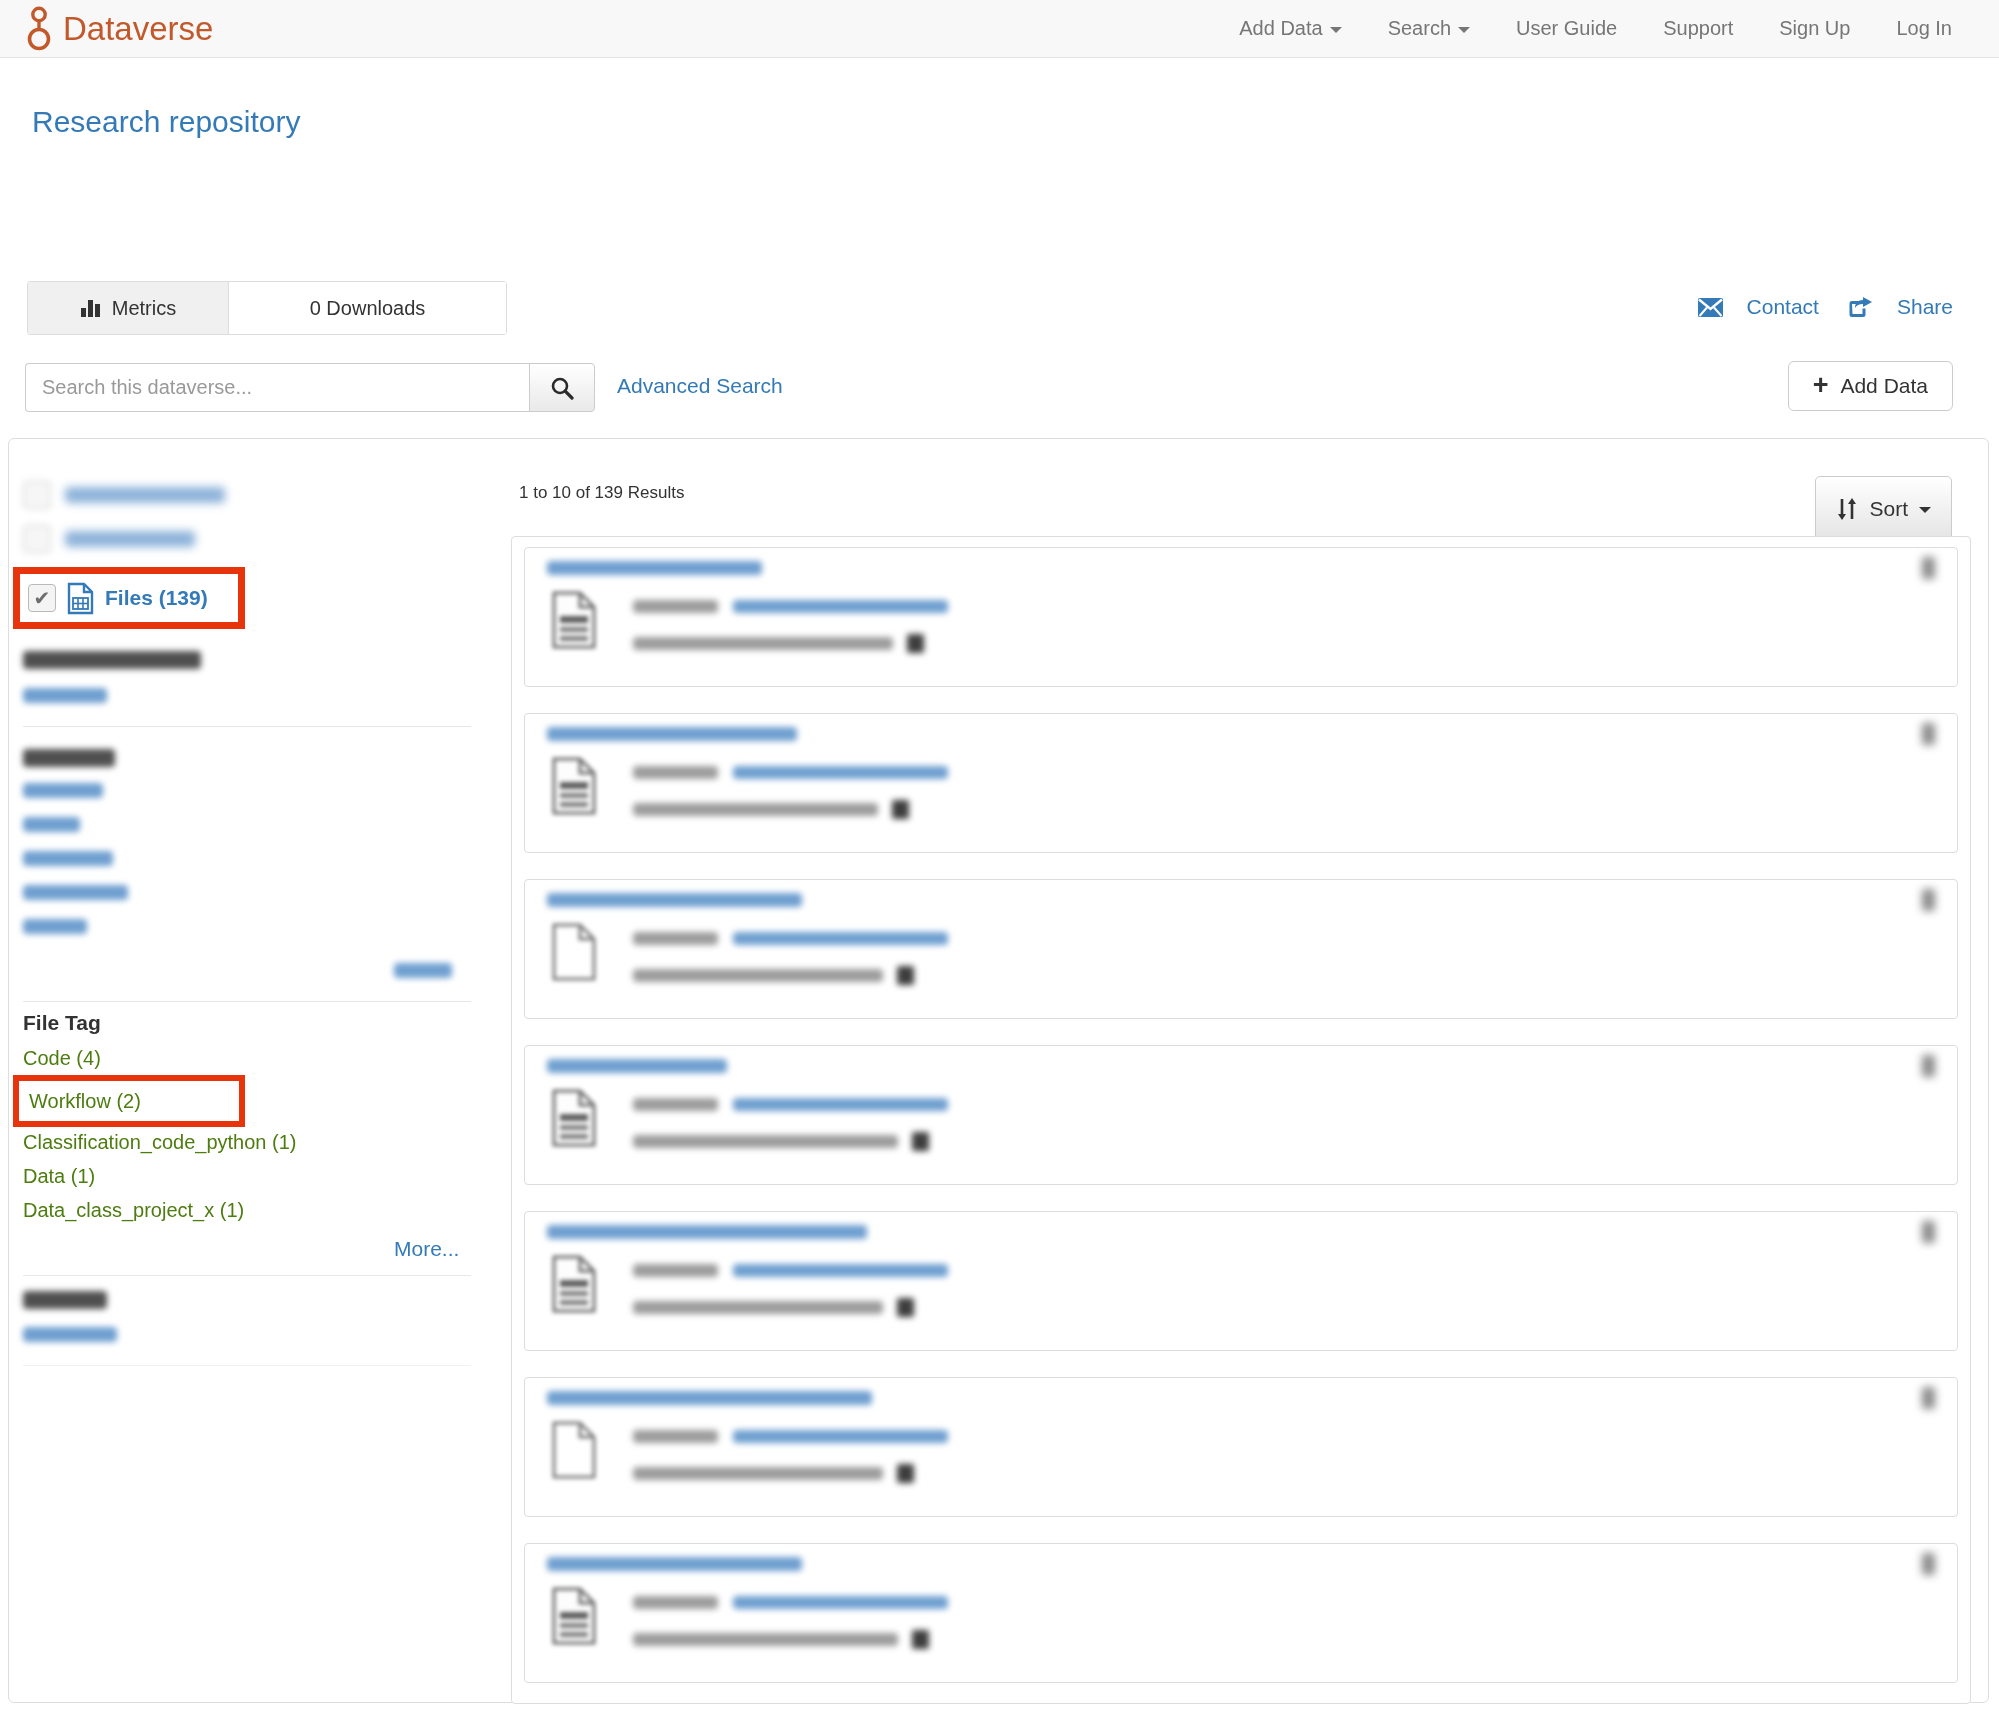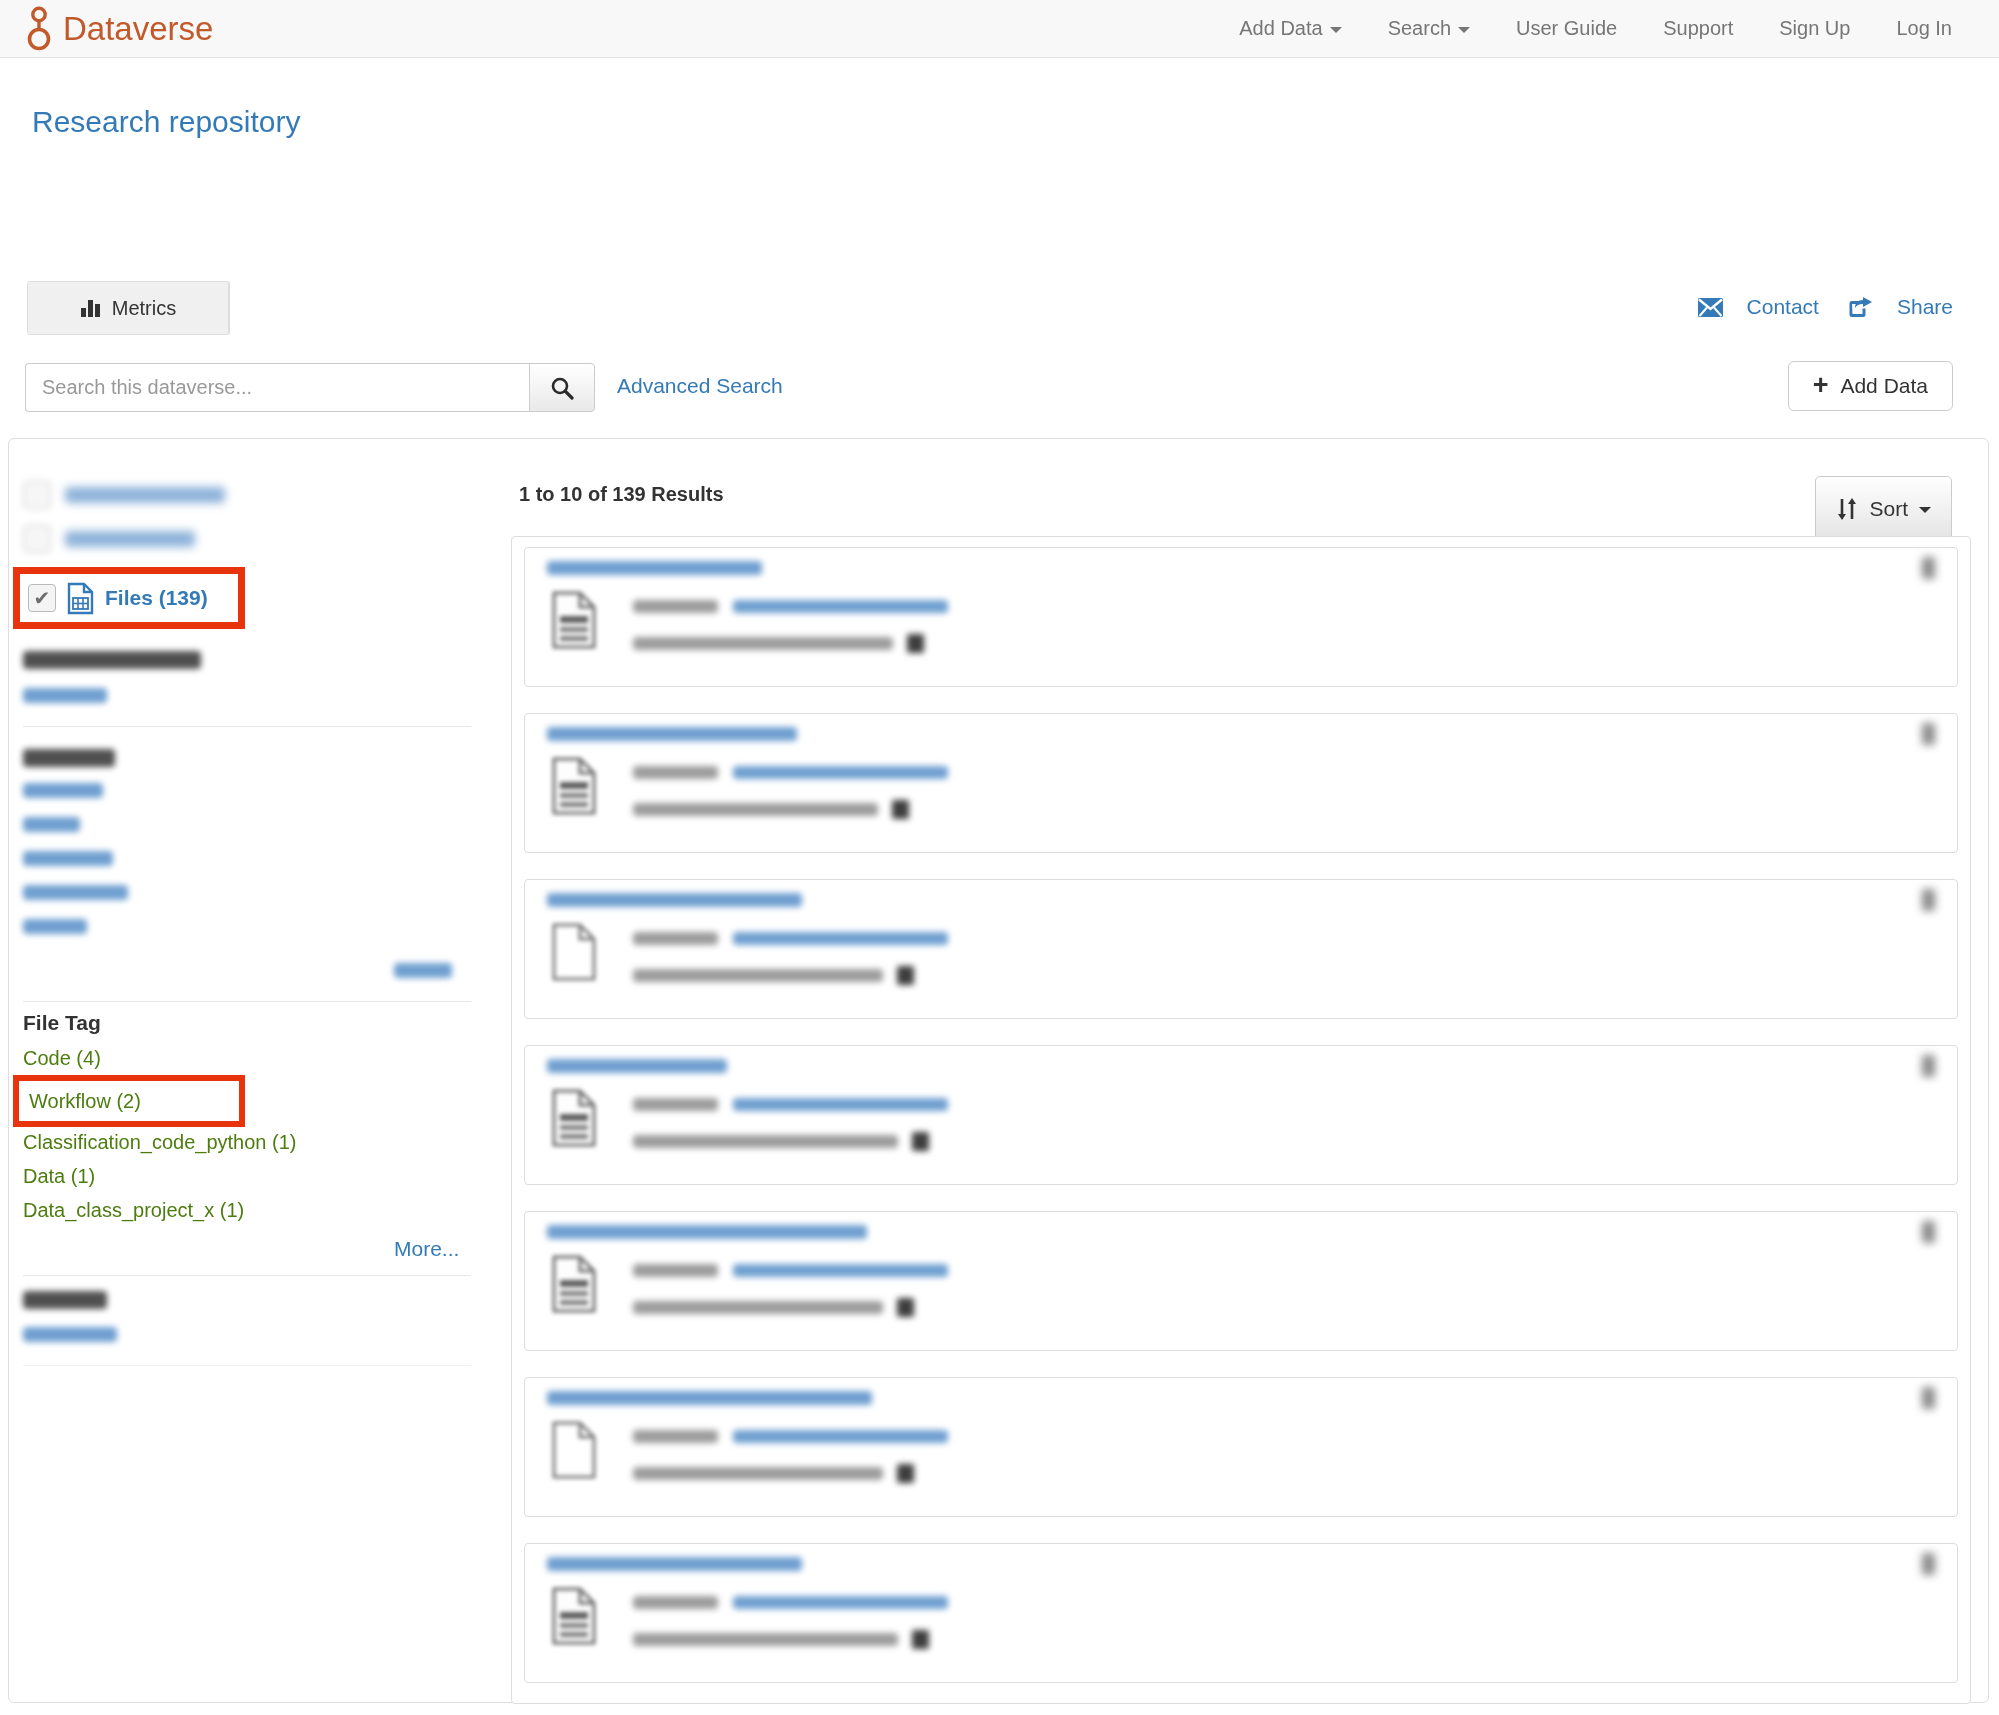--- a/index.html
+++ b/index.html
@@ -58,21 +58,21 @@
   .red-box{border:7px solid #e8340c;background:#fff;box-sizing:border-box;}
   .files-row{position:absolute;left:4px;top:128px;width:232px;height:62px;display:flex;align-items:center;gap:11px;padding:0 8px;}
   .files-label{font-size:21px;font-weight:700;color:#337ab7;white-space:nowrap;cursor:pointer;}
   .check-glyph{color:#6d6d6d;font-size:20px;font-weight:700;line-height:1;}
   .facet-heading{position:absolute;left:14px;font-size:21px;font-weight:700;color:#333;margin:0;}
   .facet-link{position:absolute;left:14px;font-size:20px;color:#4d7c0f;cursor:pointer;white-space:nowrap;}
   .facet-link.boxed{left:4px;top:636px;width:232px;height:52px;border:6px solid #e8340c;background:#fff;box-sizing:border-box;display:flex;align-items:center;padding-left:10px;}
   .more-link{position:absolute;left:385px;font-size:21px;color:#337ab7;cursor:pointer;}
 
   
-  .results-count{position:absolute;left:510px;top:44px;font-size:20px;font-weight:700;color:#333;}
+  .results-count{position:absolute;left:510px;top:44px;font-size:17px;font-weight:400;color:#333;}
   .sort-btn{position:absolute;right:36px;top:37px;height:65px;padding:0 20px;border:1px solid #ccc;border-radius:5px;
     background:linear-gradient(#ffffff,#e4e4e4);display:flex;align-items:center;gap:11px;font-size:21px;color:#333;cursor:pointer;}
   .results-list{position:absolute;left:502px;top:97px;width:1460px;height:1168px;border:1px solid #ddd;border-radius:4px;
     box-sizing:border-box;padding:10px 12px;overflow:hidden;background:#fff;}
   .result-card{position:relative;height:140px;border:1px solid #ddd;border-radius:4px;margin-bottom:26px;background:#fff;box-sizing:border-box;}
   .rc-title{position:absolute;left:22px;top:13px;height:14px;}
   .rc-corner{position:absolute;right:22px;top:9px;width:13px;height:22px;background:#8a8a8a;filter:blur(4px);border-radius:3px;}
   .rc-icon{position:absolute;left:26px;top:42px;filter:blur(2px);opacity:.85;}
   .rc-line1{position:absolute;left:108px;top:52px;display:flex;gap:15px;}
   .rc-line2{position:absolute;left:108px;top:86px;display:flex;gap:14px;align-items:center;}
@@ -123,20 +123,23 @@
 
 <div class="metrics-bar">
   <div class="metrics-tab">
     <svg width="22" height="20" viewBox="0 0 22 20">
       <rect x="1" y="10" width="5" height="9" fill="#333"></rect>
       <rect x="8" y="2" width="5" height="17" fill="#333"></rect>
       <rect x="15" y="6" width="5" height="13" fill="#333"></rect>
     </svg>
     <span>Metrics</span>
   </div>
+  <div class="downloads-cell">
+    <span>0 Downloads</span>
+  </div>
 </div>
 
 <div class="top-links">
   <a class="top-link">
     <svg width="25" height="19" viewBox="0 0 25 19">
       <rect x="0" y="0" width="25" height="19" rx="1.5" fill="#337ab7"></rect>
       <polyline points="1,1.5 12.5,11 24,1.5" fill="none" stroke="#fff" stroke-width="2.4"></polyline>
       <line x1="1.5" y1="18" x2="9" y2="9.5" stroke="#fff" stroke-width="2"></line>
       <line x1="23.5" y1="18" x2="16" y2="9.5" stroke="#fff" stroke-width="2"></line>
     </svg>

